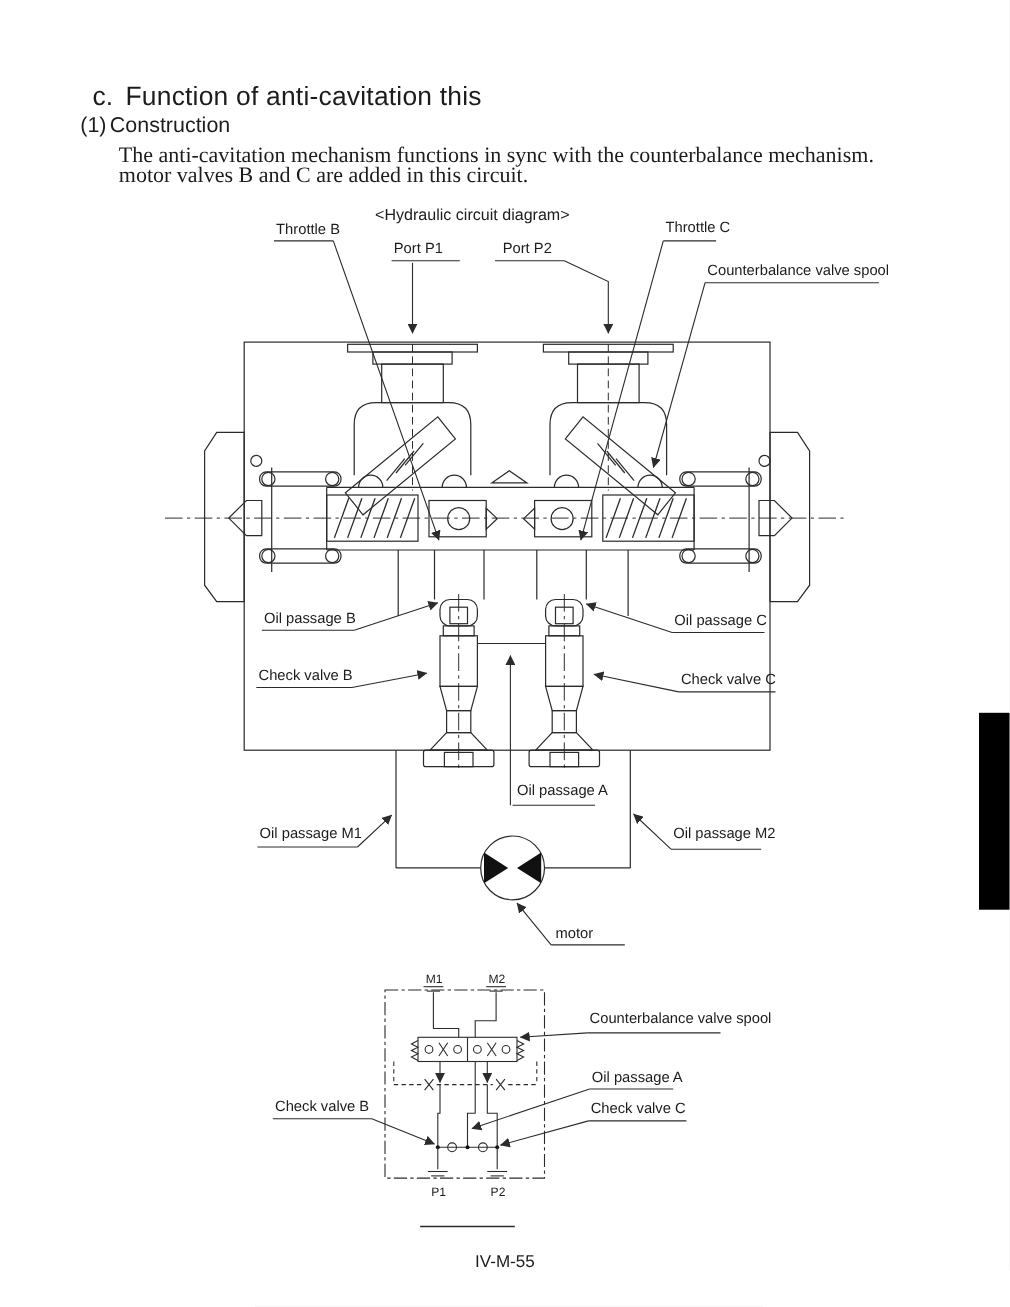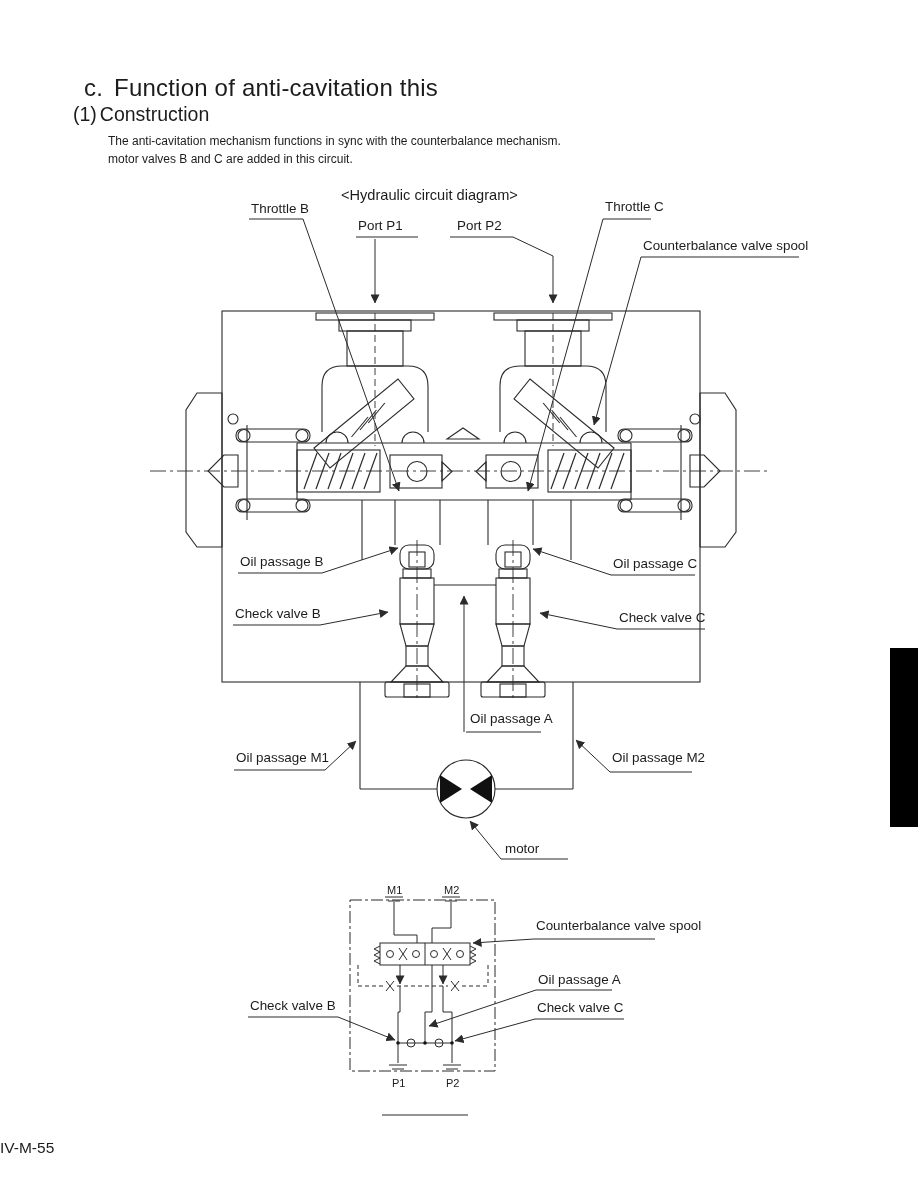--- a/index.html
+++ b/index.html
@@ -1,23 +1,23 @@
 <!DOCTYPE html>
 <html><head>
 <meta charset="utf-8">
 <style>
   html,body{margin:0;padding:0;background:#e8e8e8;}
   .page{position:relative;width:918px;height:1188px;background:#ffffff;overflow:hidden;
         font-family:"Liberation Sans",sans-serif;color:#1c1c1c;}
   .title-row{position:absolute;left:84px;top:74px;display:flex;gap:11px;
              font-size:24px;letter-spacing:.2px;}
   .section-row{position:absolute;left:73px;top:103px;display:flex;gap:3px;font-size:19.5px;}
-  .para{position:absolute;left:108px;top:132px;width:756px;font-size:12px;line-height:18px;}
+  .para{position:absolute;left:108px;top:132px;width:756px;font-size:20px;line-height:18px;font-family:Liberation Serif, serif;}
   .para .jline{text-align:justify;text-align-last:justify;}
-  .footer{position:absolute;left:0;top:1139px;width:918px;font-size:15.5px;}
+  .footer{position:absolute;left:0;top:1139px;width:918px;text-align:center;font-size:15.5px;}
   .side-tab{position:absolute;left:890px;top:648px;width:28px;height:179px;}
   svg{position:absolute;left:0;top:0;}
   svg .ln{fill:none;stroke:#2b2b2b;stroke-width:1.1;}
   svg .ld{fill:none;stroke:#2b2b2b;stroke-width:1;}
   svg .cl{fill:none;stroke:#2b2b2b;stroke-width:0.9;stroke-dasharray:16 4 3 4;}
   svg .dsh{fill:none;stroke:#2b2b2b;stroke-width:0.9;stroke-dasharray:7 4;}
   svg .pdsh{fill:none;stroke:#2b2b2b;stroke-width:1;stroke-dasharray:4 3;}
   svg .bdr{fill:none;stroke:#2b2b2b;stroke-width:1;stroke-dasharray:12 3 3 3;}
   svg .fill{fill:#111111;stroke:none;}
   svg .hatch{stroke:#2b2b2b;stroke-width:1.2;}

